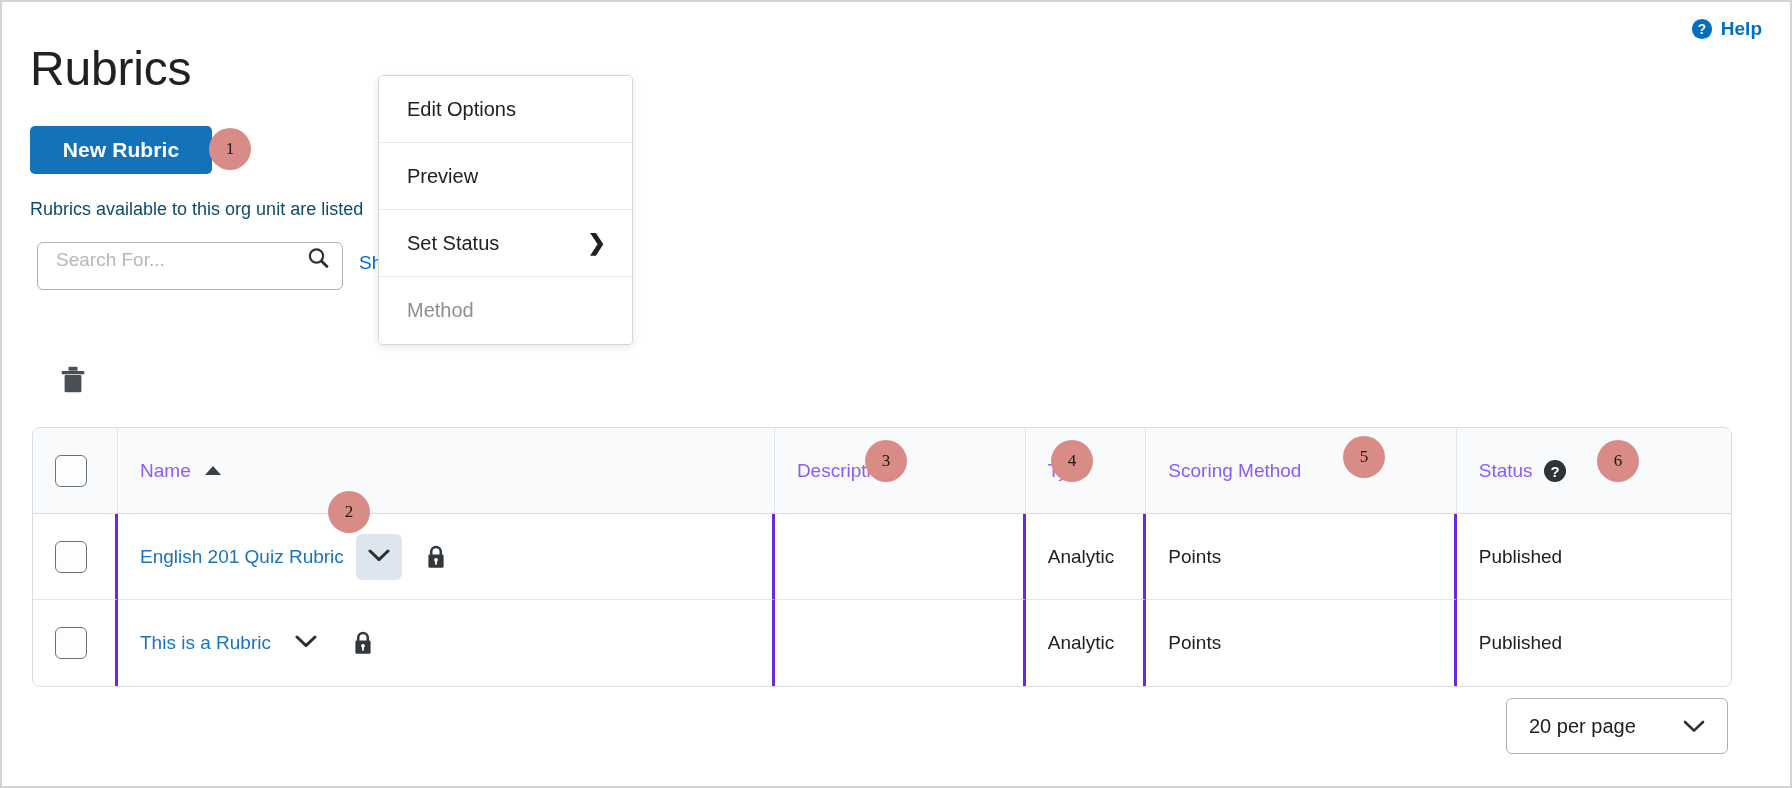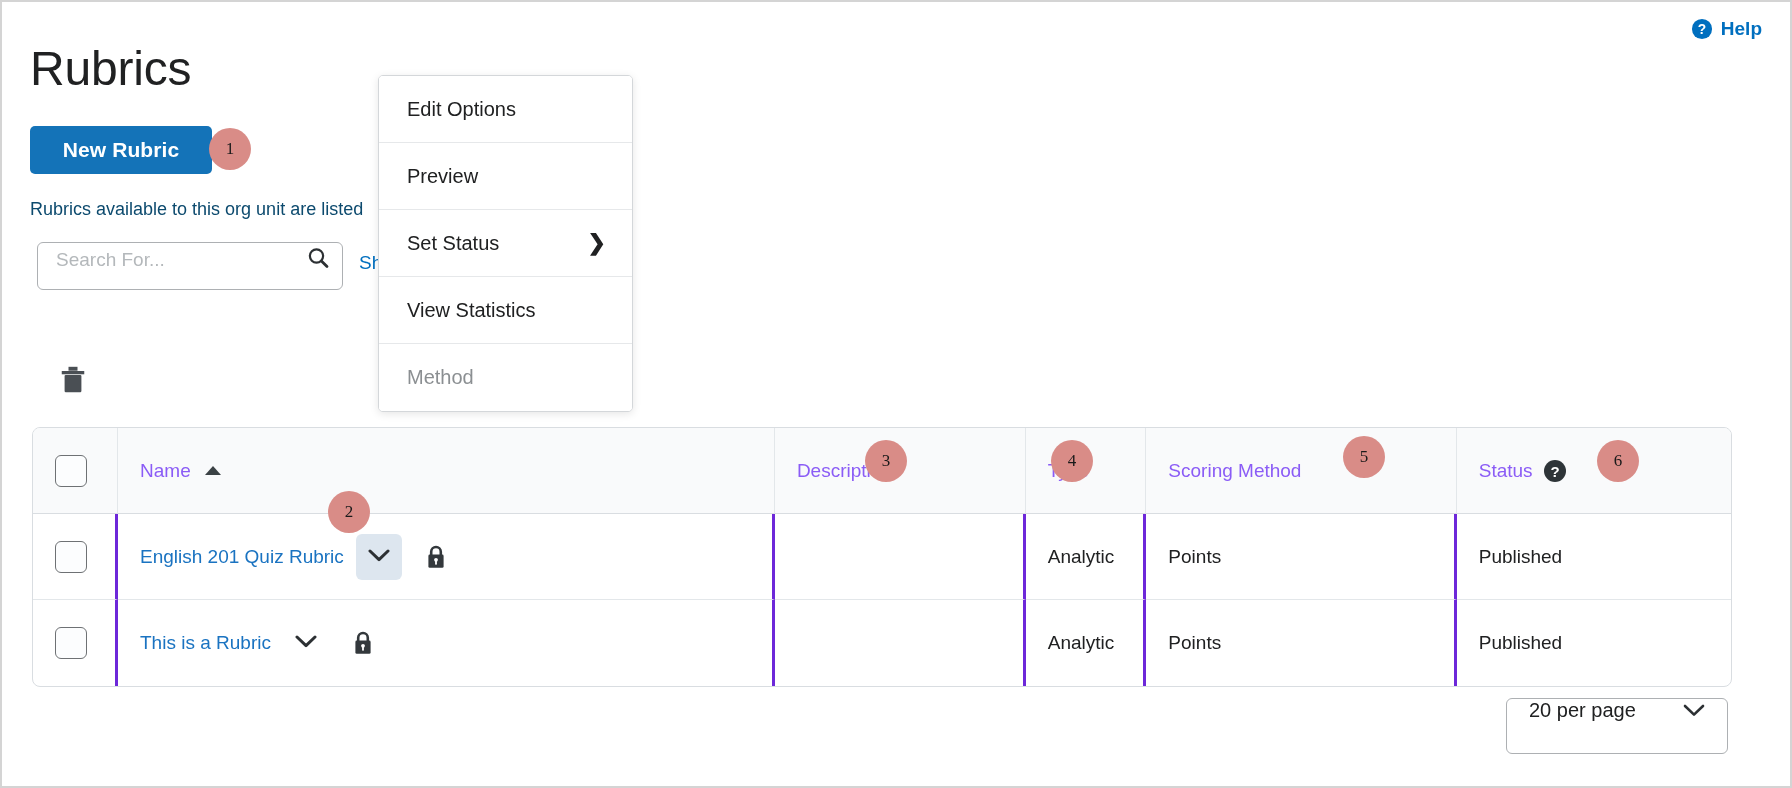--- a/index.html
+++ b/index.html
@@ -257,20 +257,21 @@
 
   
   .per-page {
     position: absolute;
     right: 62px; top: 696px;
     width: 222px; height: 56px;
     border: 1px solid #adb0b3;
     border-radius: 6px;
     background: #fff;
     display: flex;
+    align-items: center;
     justify-content: space-between;
     padding: 0 22px;
     font-size: 20px;
     color: #202122;
     cursor: pointer;
   }
   .chev { width: 22px; height: 13px; flex: none; }
 </style>
 </head>
 <body>
@@ -423,23 +424,20 @@
     <div class="dropdown-item">
       <span>Edit Options</span>
     </div>
     <div class="dropdown-item">
       <span>Preview</span>
     </div>
     <div class="dropdown-item">
       <span>Set Status</span>
       <span class="submenu-caret">❯</span>
     </div>
-    <div class="dropdown-item">
-      <span>View Statistics</span>
-    </div>
     <div class="dropdown-item disabled">
       <span>Method</span>
     </div>
   </div>
 
   <div class="per-page">
     <span>20 per page</span>
     <span>
       <svg class="chev" viewBox="0 0 22 13" aria-hidden="true">
         <polyline points="2,2 11,10.6 20,2" fill="none" stroke="#2c3033" stroke-width="2.6" stroke-linecap="round" stroke-linejoin="round"></polyline>

